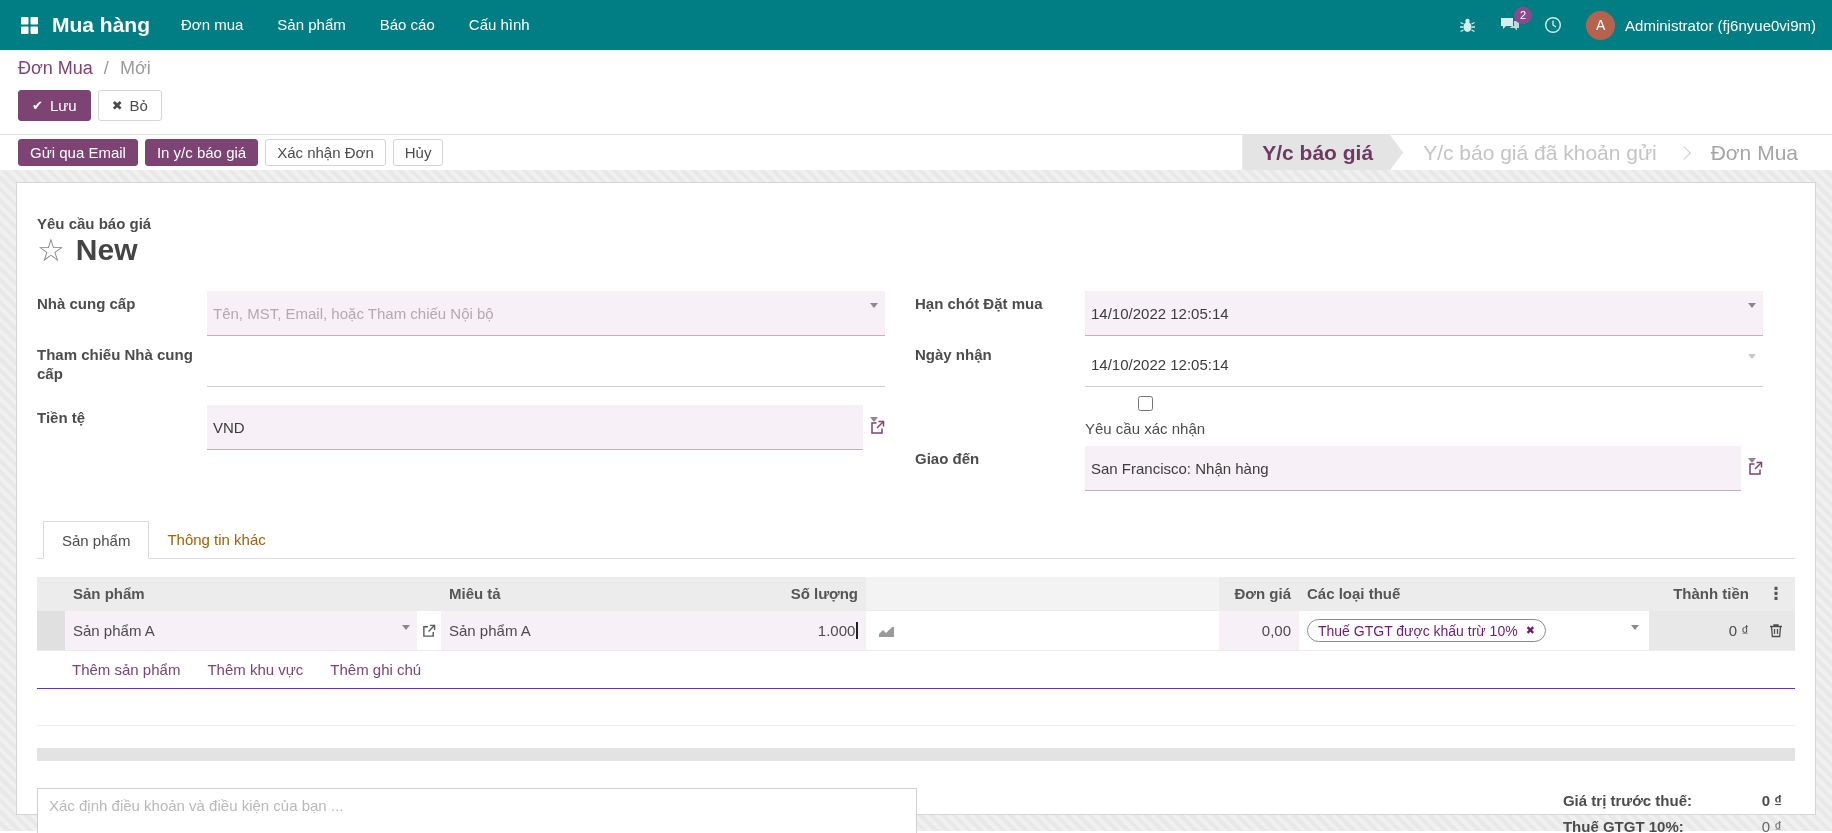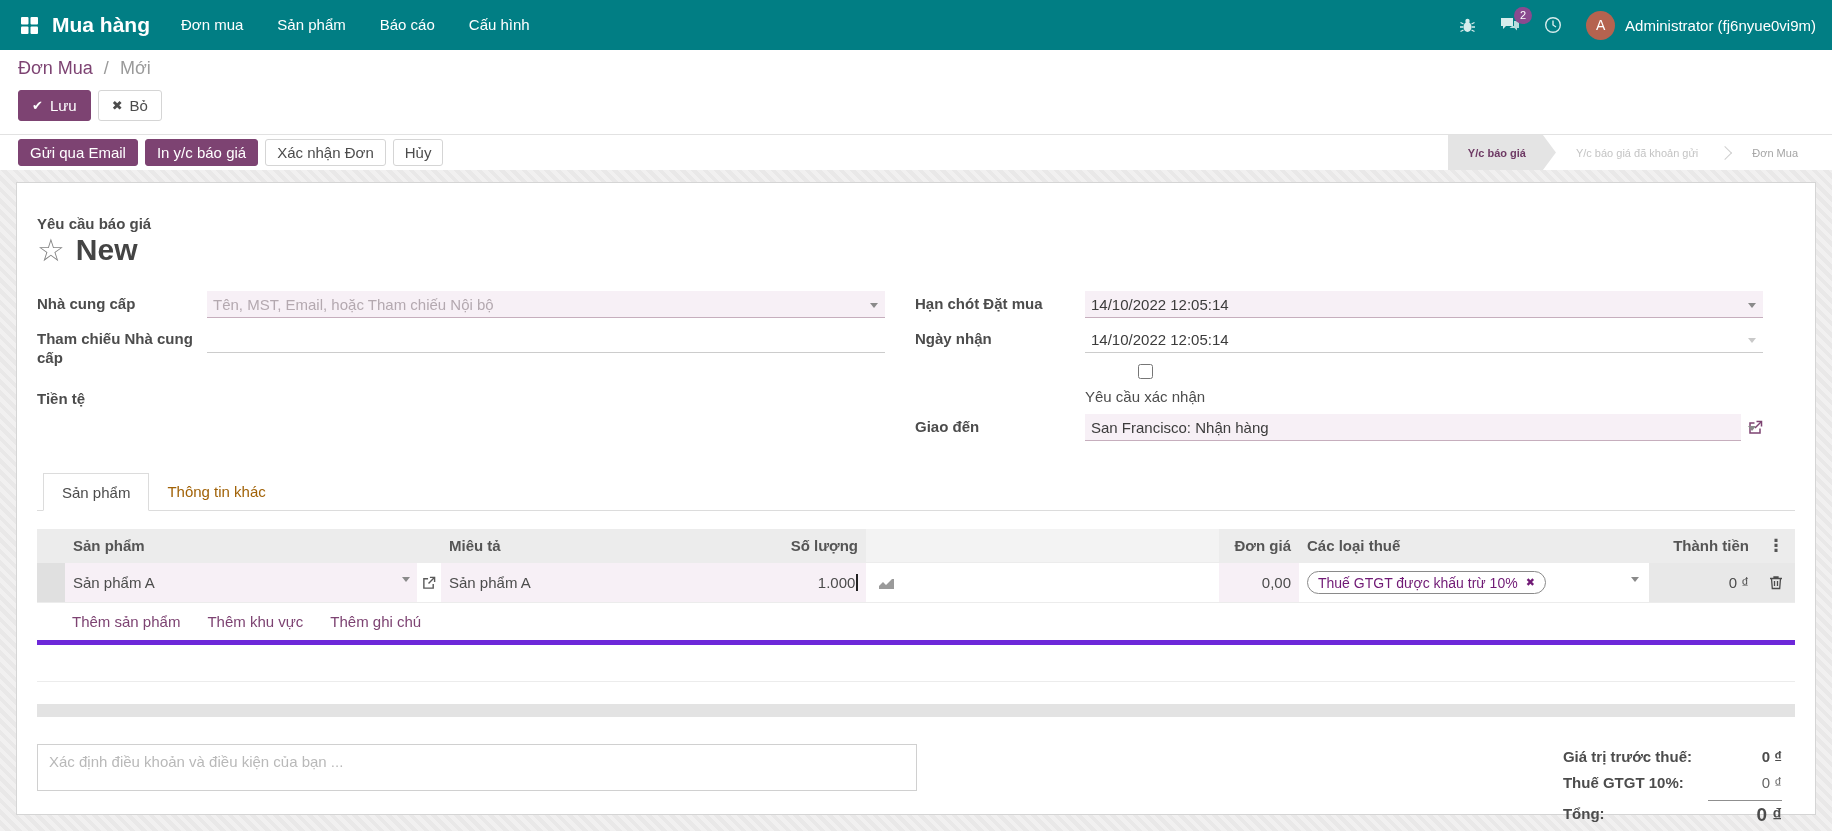--- a/index.html
+++ b/index.html
@@ -27,42 +27,42 @@
   .cp-buttons { display:flex; gap:7px; padding-bottom:13px; }
   .btn { font-family:inherit; font-size:15px; padding:6px 13px; border-radius:3px; border:1px solid #d5d5d5; background:#fff; color:#4c4c4c; cursor:pointer; display:inline-flex; align-items:center; gap:7px; }
   .btn.primary { background:#7d4372; border-color:#7d4372; color:#fff; }
   .btn .bico { font-size:13px; }
 
   
   .statusbar { border-top:1px solid #e2e2e2; height:36px; display:flex; justify-content:space-between; align-items:stretch; }
   .sb-left { display:flex; gap:7px; align-items:center; padding-left:18px; }
   .sb-left .btn { padding:4px 11px; }
   .steps { display:flex; align-items:stretch; margin-right:14px; }
-  .step { display:flex; align-items:center; padding:0 20px; font-size:11px; color:#c4c4c4; cursor:pointer; }
+  .step { display:flex; align-items:center; padding:0 20px; font-size:21px; color:#c4c4c4; cursor:pointer; }
   .step.active { background:#e4e4e4; color:#6e3a64; font-weight:bold; padding-right:30px;
     clip-path:polygon(0 0, calc(100% - 13px) 0, 100% 50%, calc(100% - 13px) 100%, 0 100%); }
   .step.last { color:#a5a5a5; }
   .chev { width:10px; height:10px; border-top:1px solid #cfcfcf; border-right:1px solid #cfcfcf; transform:rotate(45deg); align-self:center; margin:0 2px; }
 
   
   .form-bg { height:661px; padding:12px 16px 15px;
     background:repeating-linear-gradient(45deg,#f1f0f0 0 4px,#e9e8e8 4px 8px); }
   .sheet { background:#fff; border:1px solid #d5d5d5; height:633px; padding:20px 20px 0; position:relative; }
 
   .subtitle { font-weight:bold; font-size:15px; margin-top:12px; }
   .title-row { display:flex; align-items:center; gap:11px; margin:1px 0 24px; }
   .star { font-size:31px; color:#848484; line-height:1; cursor:pointer; }
   .doc-title { font-size:30px; font-weight:bold; color:#444; }
 
   
   .fields { display:grid; grid-template-columns:848px 848px; column-gap:30px; }
   .frow { display:flex; align-items:flex-start; min-height:29px; margin-bottom:6px; }
   .flabel { width:170px; flex:0 0 170px; font-weight:bold; padding-top:4px; line-height:1.25; }
   .fwidget { flex:1; display:flex; align-items:center; position:relative; }
-  .inp { width:100%; height:27px; border:none; border-bottom:1px solid #cccccc; font-family:inherit; font-size:15px; color:#3c3c3c; background:transparent; padding:0 20px 0 6px; outline:none; }
+  .inp { width:100%; height:45px; border:none; border-bottom:1px solid #cccccc; font-family:inherit; font-size:15px; color:#3c3c3c; background:transparent; padding:0 20px 0 6px; outline:none; }
   .inp::placeholder { color:#b4a9b0; }
   .hl .inp { background:#f7f0f6; border-bottom-color:#c6aebd; }
   .dd { position:absolute; right:7px; top:12px; width:0; height:0; border-left:4px solid transparent; border-right:4px solid transparent; border-top:5px solid #8a8a8a; pointer-events:none; }
   .dd.light { border-top-color:#c9c9c9; }
   .linkout { color:#7d4372; margin-left:7px; cursor:pointer; display:flex; }
   .cb-row { display:flex; align-items:center; gap:9px; margin:3px 0 7px;flex-direction:column; }
   .cb-row input { width:15px; height:15px; cursor:pointer; }
 
   
   .tabs { margin-top:24px; border-bottom:1px solid #dcdcdc; display:flex; padding-left:6px; }
@@ -91,21 +91,21 @@
   .tbody .c-handle { background:#e0e0e0; }
   .tbody .hl-cell { background:#f7f0f6; }
   .tbody .c-sub, .tbody .c-dots { background:#e8e8e8; }
   .cursorbar { display:inline-block; width:1.6px; height:17px; background:#222; margin-left:1px; }
   .chart-ico { color:#9a9a9a; display:flex; margin-left:4px; }
   .pill { border:1px solid #8a8a8a; border-radius:12px; padding:2.5px 10px; font-size:14px; color:#701a75; display:inline-flex; align-items:center; gap:8px; background:#fff; }
   .pill .x { font-size:11px; cursor:pointer; }
   .cell-dd { position:absolute; right:10px; top:14px; }
   .trash { color:#4c4c4c; display:flex; cursor:pointer; }
 
-  .add-links { display:flex; gap:27px; padding:10px 0 10px 35px; border-bottom:5px solid #6d28d9; }
+  .add-links { display:flex; gap:27px; padding:10px 0 10px 35px; border-bottom:1px solid #6d28d9; }
   .add-links span { color:#7d4372; cursor:pointer; }
   .empty-body { height:37px; border-bottom:1px solid #ececec; }
   .hscroll { height:13px; background:#e3e3e3; margin-top:22px; cursor:pointer; }
 
   
   .bottom { display:flex; justify-content:space-between; margin-top:27px; }
   .notes { width:880px; height:47px; border:1px solid #d0d0d0; padding:8px 11px; font-family:inherit; font-size:15px; color:#4c4c4c; resize:none; outline:none; }
   .notes::placeholder { color:#b9b9b9; }
   .totals { display:grid; grid-template-columns:auto 74px; column-gap:16px; row-gap:9px; margin:4px 13px 0 0; align-content:start; }
   .t-label { font-weight:bold; white-space:nowrap; }
@@ -218,20 +218,31 @@
         </span>
       </div>
       <div class="frow" style="margin-bottom:18px;">
         <span class="flabel">Tham chiếu Nhà cung cấp</span>
         <span class="fwidget">
           <input class="inp" style="">
         </span>
       </div>
       <div class="frow" style="margin-top:9px;">
         <span class="flabel">Tiền tệ</span>
+        <span class="fwidget hl">
+          <input class="inp" value="VND" style="">
+          <span class="dd"></span>
+          <span class="linkout">
+            <svg width="15" height="15" viewBox="0 0 15 15" fill="none" stroke="currentColor" stroke-width="1.5">
+                  <path d="M12 8.5V13H2V3h4.5"></path>
+                  <path d="M8.5 1.5H13.5V6.5"></path>
+                  <path d="M13 2L7 8"></path>
+                </svg>
+          </span>
+        </span>
       </div>
     </div>
 
     <div class="fcol">
       <div class="frow">
         <span class="flabel">Hạn chót Đặt mua</span>
         <span class="fwidget hl">
           <input class="inp" value="14/10/2022 12:05:14" style="">
           <span class="dd"></span>
         </span>

